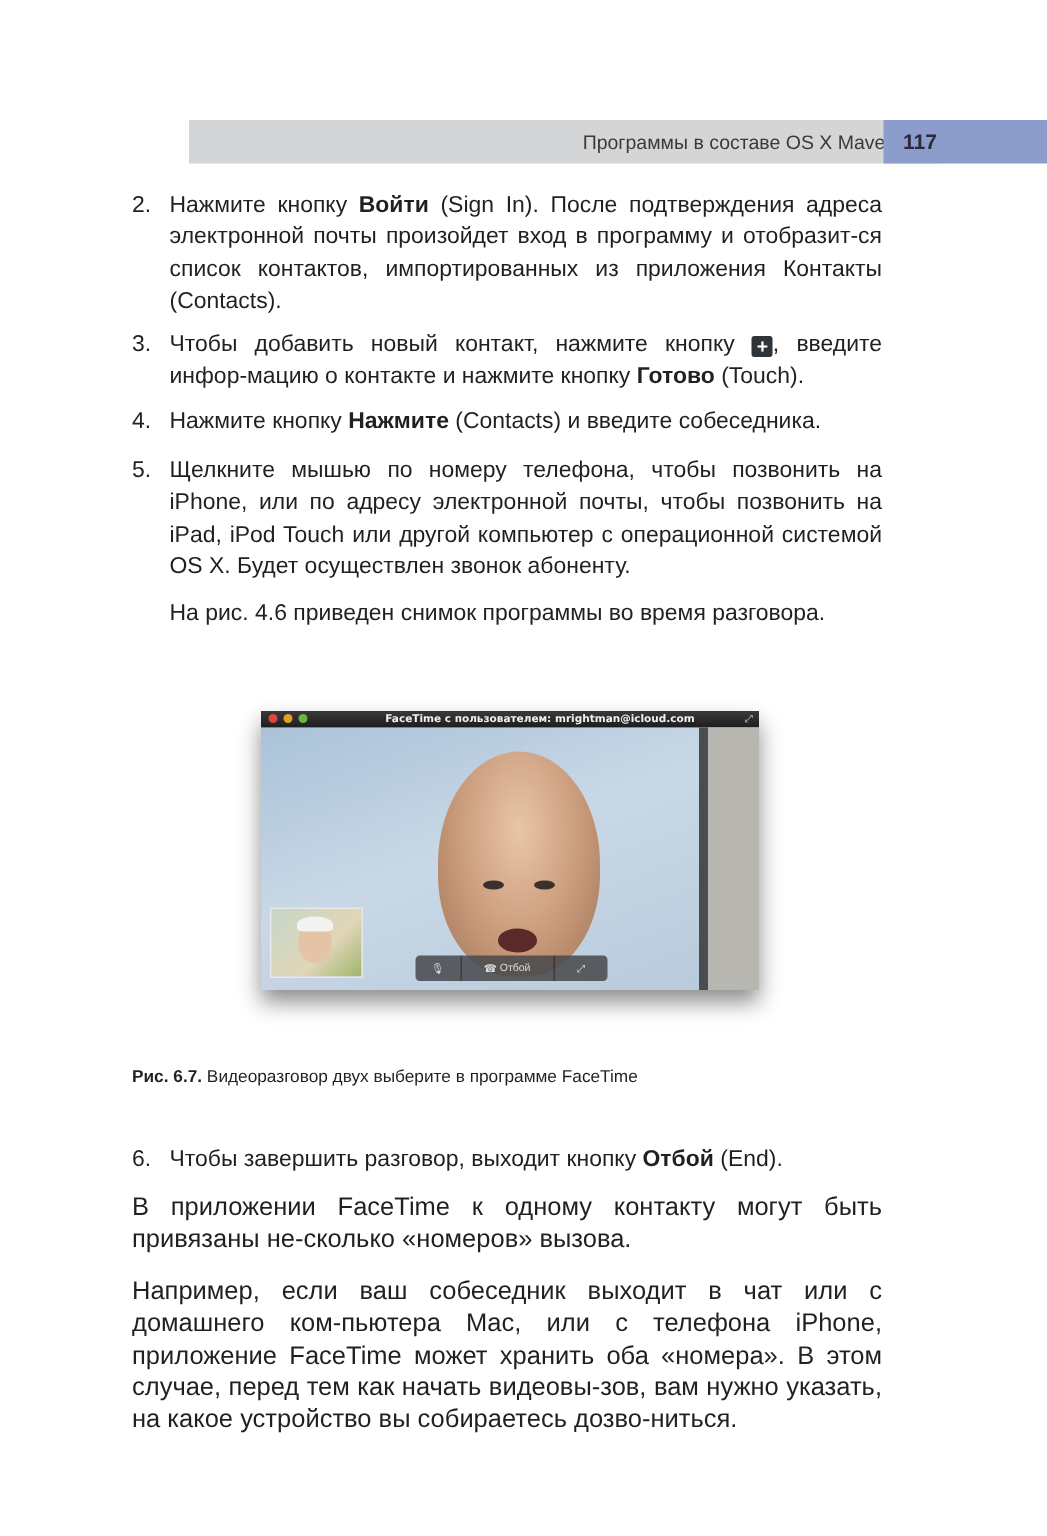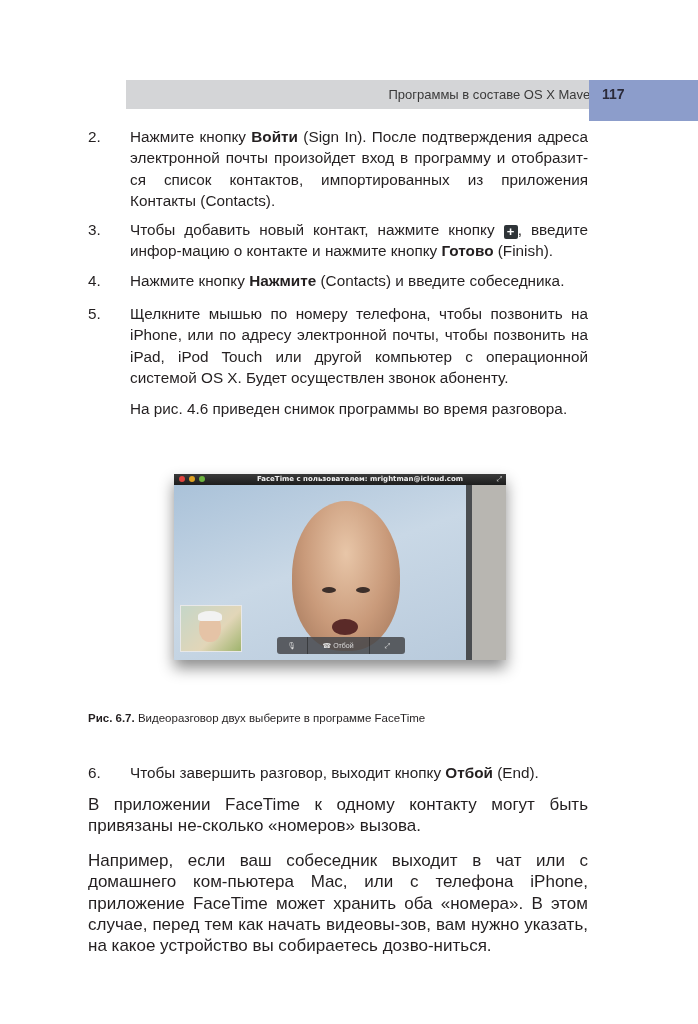--- a/index.html
+++ b/index.html
@@ -1,26 +1,26 @@
 <!DOCTYPE html>
 <html><head>
 <meta charset="utf-8">
 <style>
   html, body { margin:0; padding:0; }
   body { width:698px; height:1024px; background:#ffffff; position:relative; overflow:hidden;
          font-family:"Liberation Sans", "DejaVu Sans", sans-serif; color:#231f20; }
   .header-bar { position:absolute; left:88px; top:80px; width:501px; height:29px; background:#d4d5d7;margin-left:38px; }
   .header-title { position:absolute; right:10px; top:7px; font-size:13px; color:#3a3a3a; }
-  .page-num-box { position:absolute; left:589px; top:80px; width:109px; height:41px; background:#8c9dcb; }
+  .page-num-box { position:absolute; left:589px; top:80px; width:109px; height:29px; background:#8c9dcb; }
   .page-num { position:absolute; left:13px; top:6px; font-size:14px; font-weight:bold; color:#2a2a3a; }
 
   .para { position:absolute; left:88px; width:500px; font-size:17px; line-height:21.3px; text-align:justify; }
   .item { position:absolute; left:88px; width:500px; font-size:15.3px; line-height:21.3px; }
   .item .num { position:absolute; left:0; top:0; }
-  .item .txt { margin-left:42px; text-align:justify; display:block; }
+  .item .txt { margin-left:25px; text-align:justify; display:block; }
   b { font-weight:bold; }
   .plus-icon { display:inline-block; width:14px; height:14px; background:#2f3438; border-radius:2px; color:#fff;
                font-size:13px; line-height:14px; text-align:center; font-weight:bold; vertical-align:-1px; }
 
   .figure { position:absolute; left:174px; top:474px; width:332px; height:186px; background:#6b6f73;
             box-shadow:0 8px 14px rgba(0,0,0,0.45); overflow:hidden; }
   .fig-titlebar { position:absolute; left:0; top:0; width:100%; height:11px; background:linear-gradient(#3a3a3a,#1d1d1d); }
   .traffic { position:absolute; top:2px; width:6px; height:6px; border-radius:50%; }
   .fig-title { position:absolute; left:0; right:0; top:0; text-align:center; font-size:7px; line-height:11px; color:#f0f0f0; font-weight:bold; font-family:"DejaVu Sans", sans-serif;margin-left:40px; }
   .fig-expand { position:absolute; right:4px; top:1px; font-size:7px; color:#ccc; }
@@ -52,21 +52,21 @@
   <span class="page-num">117</span>
 </div>
 
 <div class="item" style="top:126px">
   <span class="num">2.</span>
   <span class="txt"><span>Нажмите кнопку </span><b>Войти</b><span> (Sign In). После подтверждения адреса электронной почты произойдет вход в программу и отобразит-ся список контактов, импортированных из приложения Контакты (Contacts).</span></span>
 </div>
 
 <div class="item" style="top:219px">
   <span class="num">3.</span>
-  <span class="txt"><span>Чтобы добавить новый контакт, нажмите кнопку </span><span class="plus-icon">+</span><span>, введите инфор-мацию о контакте и нажмите кнопку </span><b>Готово</b><span> (Finish).</span></span>
+  <span class="txt"><span>Чтобы добавить новый контакт, нажмите кнопку </span><span class="plus-icon">+</span><span>, введите инфор-мацию о контакте и нажмите кнопку </span><b>Готово</b><span> (Touch).</span></span>
 </div>
 
 <div class="item" style="top:270px">
   <span class="num">4.</span>
   <span class="txt"><span>Нажмите кнопку </span><b>Нажмите</b><span> (Contacts) и введите собеседника.</span></span>
 </div>
 
 <div class="item" style="top:303px">
   <span class="num">5.</span>
   <span class="txt">Щелкните мышью по номеру телефона, чтобы позвонить на iPhone, или по адресу электронной почты, чтобы позвонить на iPad, iPod Touch или другой компьютер с операционной системой OS X. Будет осуществлен звонок абоненту.</span>

